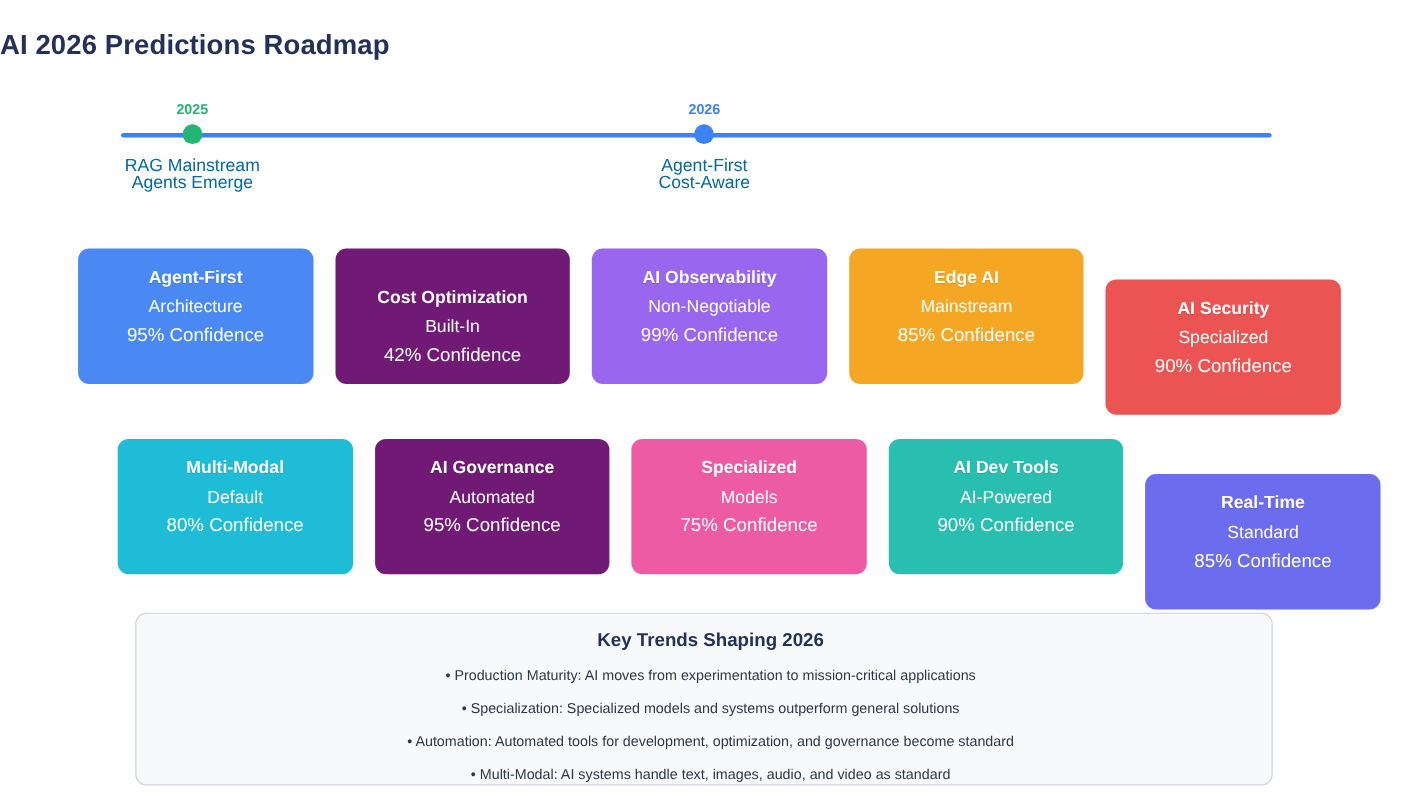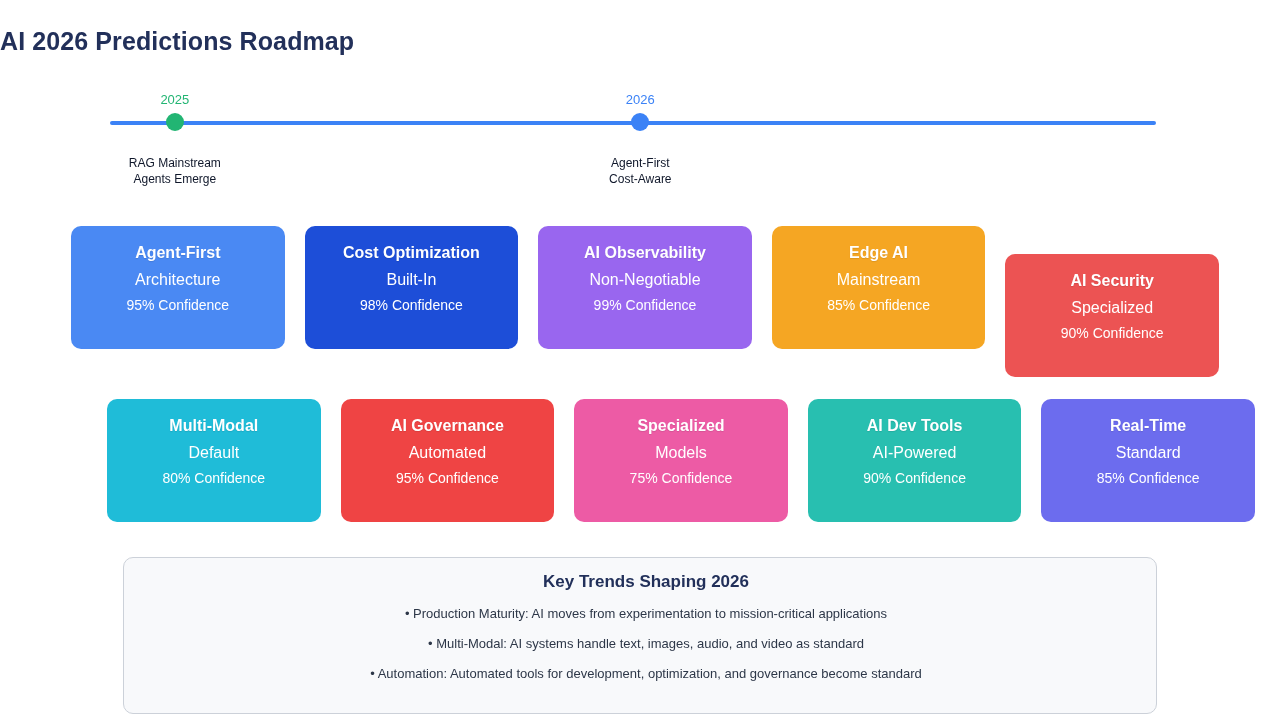--- a/index.html
+++ b/index.html
@@ -48,34 +48,34 @@
   }
   .tl-node {
     position: absolute;
     top: 0;
     width: 200px;
     margin-left: -100px;
     text-align: center;
   }
   .tl-year {
     font-size: 13px;
-    font-weight: normal;
+    font-weight: bold;
     line-height: 16px;
   }
   .tl-dot {
     width: 18px;
     height: 18px;
     border-radius: 50%;
     margin: 5px auto 0 auto;
   }
   .tl-label {
-    margin-top: 24px;
-    font-size: 12px;
+    margin-top: 12px;
+    font-size: 16px;
     line-height: 16px;
-    color: #0f172a;
+    color: #0369a1;
     white-space: pre-line;
   }
 
   
   .cards {
     position: absolute;
     left: 71px;
     width: 1148px;
   }
   .cards.row1 { top: 226px; }
@@ -102,21 +102,21 @@
     line-height: 20px;
     text-shadow: 0 1px 1px rgba(0,0,0,0.10);
   }
   .card-sub {
     margin-top: 8px;
     font-size: 16px;
     line-height: 17px;
   }
   .card-conf {
     margin-top: 9px;
-    font-size: 14px;
+    font-size: 17px;
     line-height: 16px;
   }
 
   
   .trends {
     position: absolute;
     left: 123px;
     top: 557px;
     width: 1034px;
     height: 157px;
@@ -162,24 +162,24 @@
   </div>
 </div>
 
 <div class="cards row1">
   <div class="card-row">
     <div class="card" style="background: rgb(74, 137, 243);">
       <div class="card-title">Agent-First</div>
       <div class="card-sub">Architecture</div>
       <div class="card-conf">95% Confidence</div>
     </div>
-    <div class="card" style="background: #1d4ed8;">
+    <div class="card" style="background: #701a75; justify-content: center;">
       <div class="card-title">Cost Optimization</div>
       <div class="card-sub">Built-In</div>
-      <div class="card-conf">98% Confidence</div>
+      <div class="card-conf">42% Confidence</div>
     </div>
     <div class="card" style="background: rgb(153, 102, 239);">
       <div class="card-title">AI Observability</div>
       <div class="card-sub">Non-Negotiable</div>
       <div class="card-conf">99% Confidence</div>
     </div>
     <div class="card" style="background: rgb(245, 166, 35);">
       <div class="card-title">Edge AI</div>
       <div class="card-sub">Mainstream</div>
       <div class="card-conf">85% Confidence</div>
@@ -192,41 +192,42 @@
   </div>
 </div>
 
 <div class="cards row2">
   <div class="card-row">
     <div class="card" style="background: rgb(31, 188, 216);">
       <div class="card-title">Multi-Modal</div>
       <div class="card-sub">Default</div>
       <div class="card-conf">80% Confidence</div>
     </div>
-    <div class="card" style="background: #ef4444;">
+    <div class="card" style="background: #701a75;">
       <div class="card-title">AI Governance</div>
       <div class="card-sub">Automated</div>
       <div class="card-conf">95% Confidence</div>
     </div>
     <div class="card" style="background: rgb(237, 91, 165);">
       <div class="card-title">Specialized</div>
       <div class="card-sub">Models</div>
       <div class="card-conf">75% Confidence</div>
     </div>
     <div class="card" style="background: rgb(40, 191, 176);">
       <div class="card-title">AI Dev Tools</div>
       <div class="card-sub">AI-Powered</div>
       <div class="card-conf">90% Confidence</div>
     </div>
-    <div class="card" style="background: rgb(108, 108, 238);">
+    <div class="card" style="background: rgb(108, 108, 238); margin-top: 32px;">
       <div class="card-title">Real-Time</div>
       <div class="card-sub">Standard</div>
       <div class="card-conf">85% Confidence</div>
     </div>
   </div>
 </div>
 
 <div class="trends">
   <div class="trends-title">Key Trends Shaping 2026</div>
   <div class="trend-item">• Production Maturity: AI moves from experimentation to mission-critical applications</div>
+  <div class="trend-item">• Specialization: Specialized models and systems outperform general solutions</div>
+  <div class="trend-item">• Automation: Automated tools for development, optimization, and governance become standard</div>
   <div class="trend-item">• Multi-Modal: AI systems handle text, images, audio, and video as standard</div>
-  <div class="trend-item">• Automation: Automated tools for development, optimization, and governance become standard</div>
 </div>
 
 </body></html>

